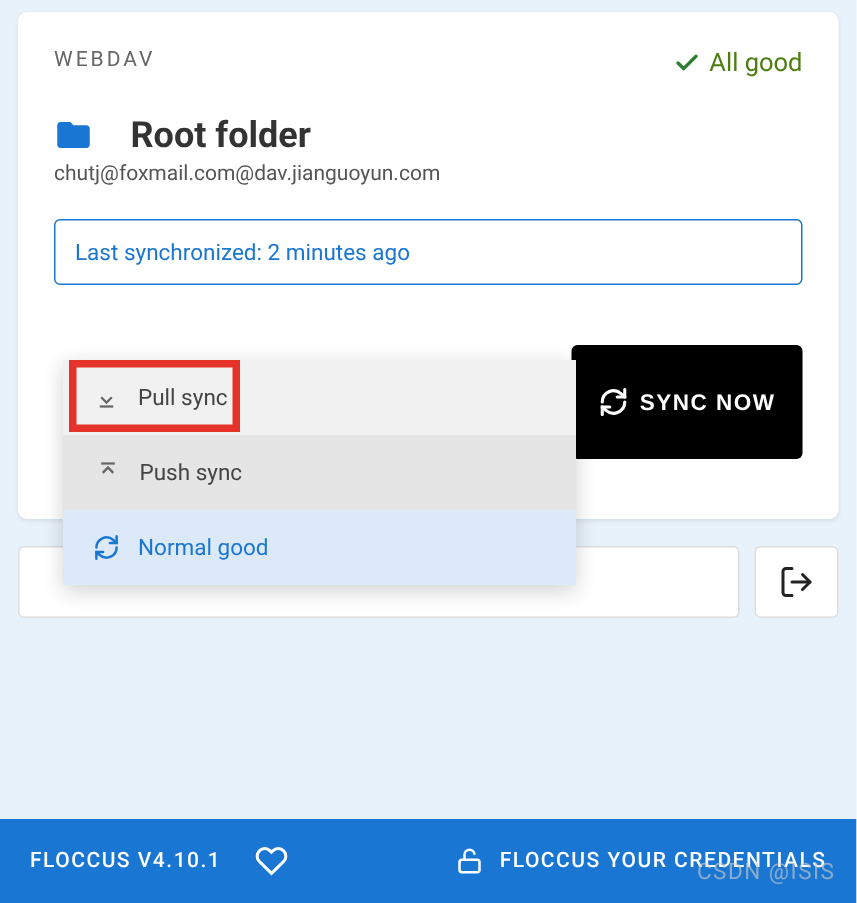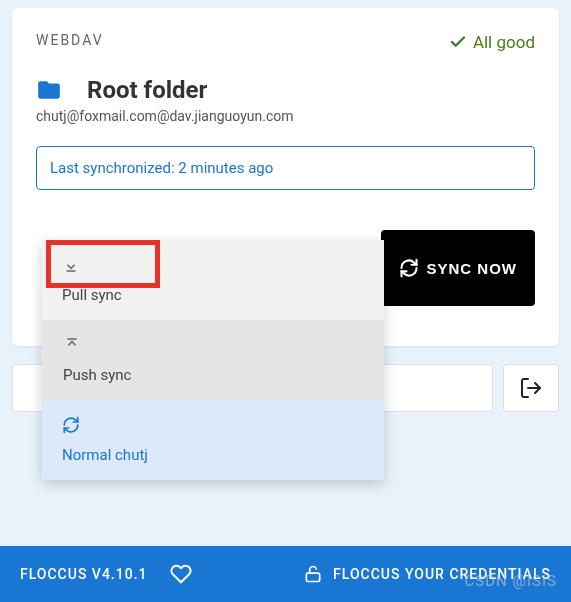--- a/index.html
+++ b/index.html
@@ -89,27 +89,26 @@
     left: 42px;
     top: 240px;
     width: 342px;
     background: #fff;
     border-radius: 2px;
     box-shadow: 0 4px 14px rgba(0,0,0,0.18);
     z-index: 10;
   }
   .dropdown-item {
     display: flex;
-    align-items: flex-start;
+    align-items: center;
     gap: 12px;
     padding: 16px 20px;
     font-size: 15px;
     color: #444;
     cursor: pointer;
-    flex-direction: column;
   }
   .dropdown-item svg { width: 18px; height: 18px; flex-shrink: 0; }
   .dropdown-item.pull { background: #f1f1f1; }
   .dropdown-item.push { background: #e5e5e5; padding-left: 21px; }
   .dropdown-item.normal { background: #dce9f8; color: #1976d2; }
   .highlight-box {
     position: absolute;
     left: 46px;
     top: 240px;
     width: 114px;
@@ -229,21 +228,21 @@
       </svg>
     <span>Push sync</span>
   </div>
   <div class="dropdown-item normal">
     <svg viewBox="0 0 24 24" fill="none" stroke="#1976d2" stroke-width="2.2" stroke-linecap="round">
         <path d="M21 2v6h-6"></path>
         <path d="M3 12a9 9 0 0 1 15-6.7L21 8"></path>
         <path d="M3 22v-6h6"></path>
         <path d="M21 12a9 9 0 0 1-15 6.7L3 16"></path>
       </svg>
-    <span>Normal chutj</span>
+    <span>Normal good</span>
   </div>
 </div>
 
 <div class="highlight-box"></div>
 
 <div class="lower-row">
   <div class="spacer-btn"></div>
   <div class="export-btn">
     <svg viewBox="0 0 24 24" fill="none" stroke="#222" stroke-width="2" stroke-linecap="round" stroke-linejoin="round">
         <path d="M9 21H5a2 2 0 0 1-2-2V5a2 2 0 0 1 2-2h4"></path>

